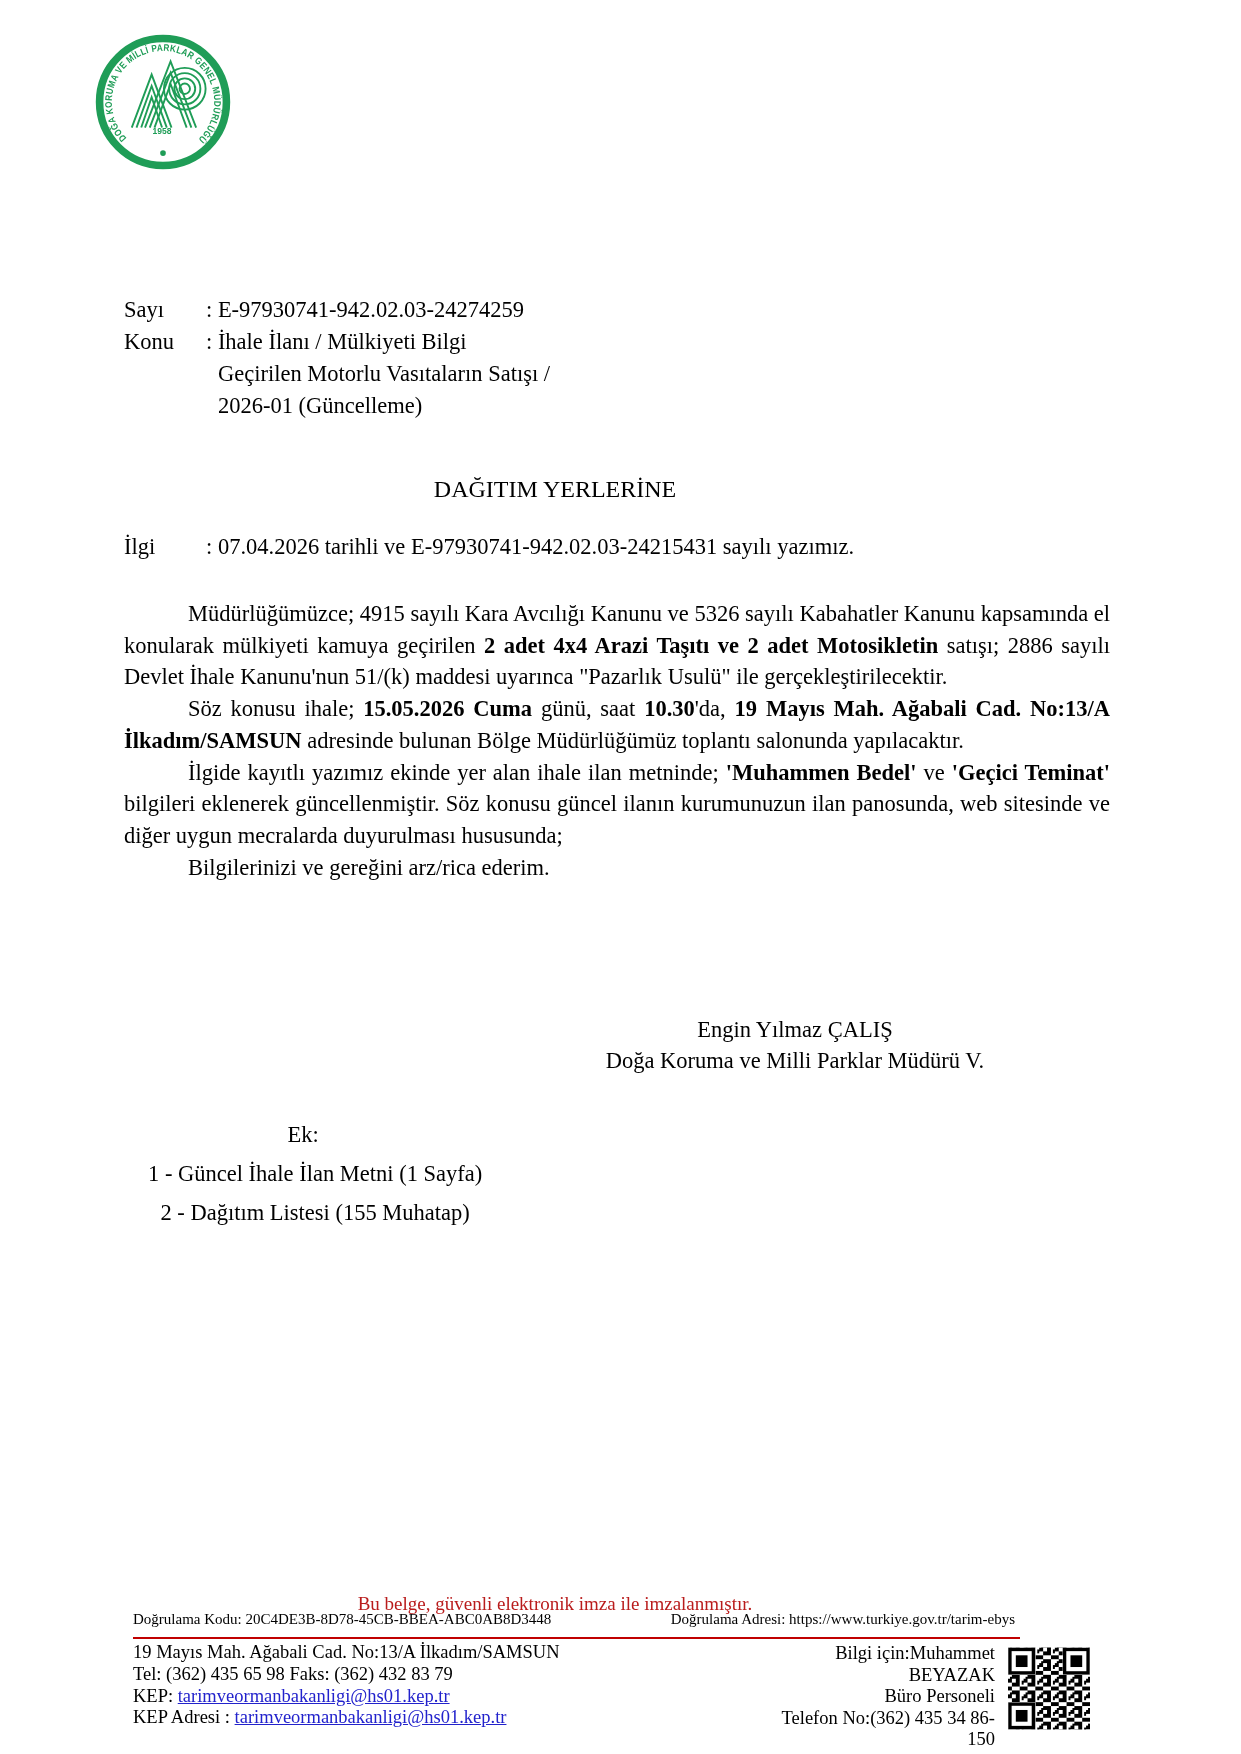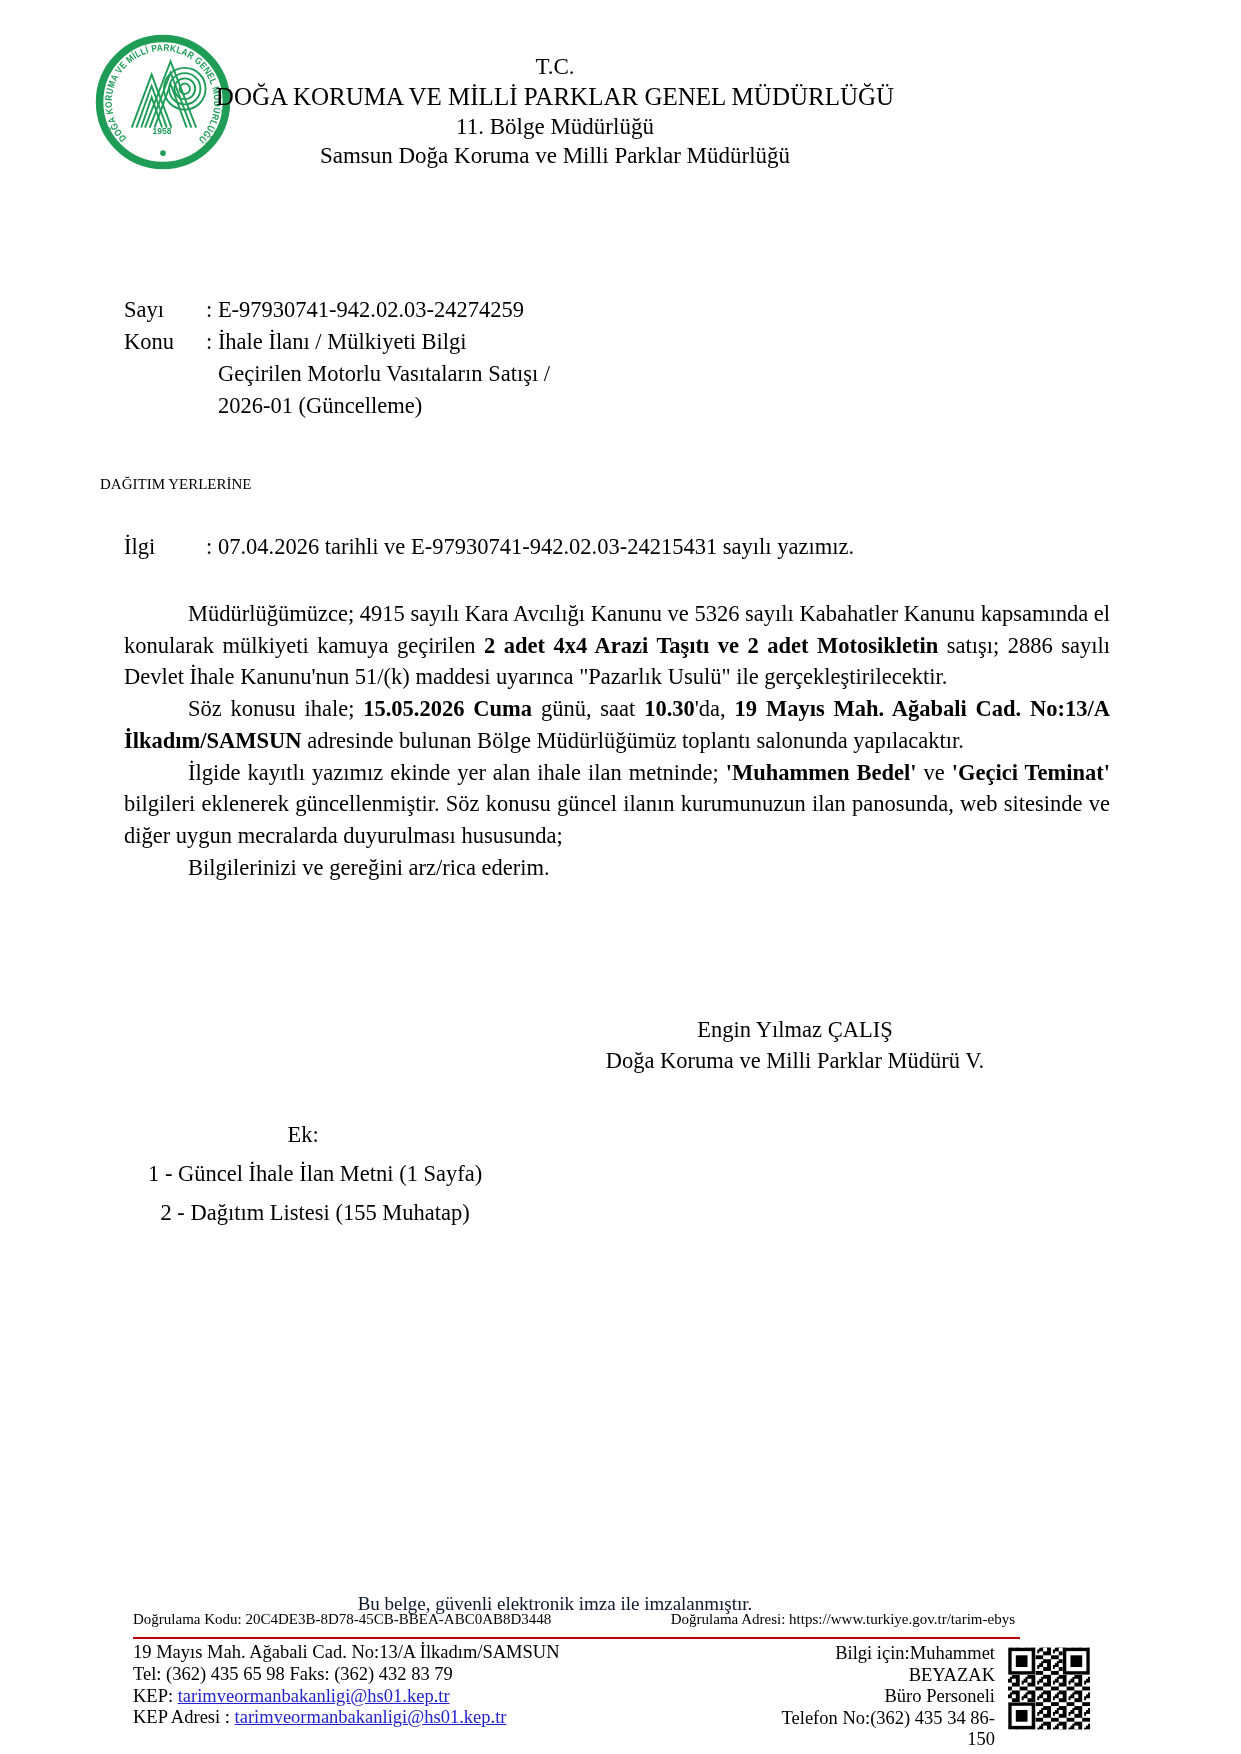--- a/index.html
+++ b/index.html
@@ -17,21 +17,21 @@
   .letterhead { position:absolute; left:100px; top:52px; width:910px; text-align:center; }
   .lh-tc   { font-size:23px; line-height:30px; }
   .lh-main { font-size:25px; line-height:30px; }
   .lh-sub  { font-size:23px; line-height:29px; }
   
   .meta { position:absolute; left:124px; top:294px; font-size:22.5px; line-height:32px; }
   .meta .row { display:flex; }
   .meta .lbl { display:inline-block; width:82px; }
   .meta .cont { padding-left:12px; }
   
-  .recipient { position:absolute; left:100px; top:476px; width:910px; text-align:left; font-size:15px; }
+  .recipient { position:absolute; left:100px; top:476px; width:910px; text-align:center; font-size:24px; }
   
   .ilgi { position:absolute; left:124px; top:534px; width:1000px; font-size:22.5px; display:flex; }
   .ilgi .lbl { display:inline-block; width:82px; }
   
   .body { position:absolute; left:124px; top:598px; width:986px; font-size:22.5px; line-height:31.7px; }
   .body p { margin:0; text-align:justify; text-indent:64px; }
   
   .signature { position:absolute; left:480px; top:1014px; width:630px; text-align:center; font-size:22.5px; line-height:31px; }
   
   .attachments { position:absolute; left:124px; top:1122px; font-size:22.5px;text-align:center; }
@@ -69,26 +69,20 @@
       <path d="M61,102 L83,44 L105,102"></path>
       <path d="M66,102 L83,56 L100,102"></path>
       <circle cx="98" cy="61" r="22"></circle>
       <circle cx="98" cy="61" r="16.5"></circle>
       <circle cx="98" cy="61" r="11"></circle>
       <circle cx="98" cy="61" r="5.5"></circle>
     </g>
     <text x="74" y="109" text-anchor="middle" font-family="Liberation Sans, sans-serif" font-size="9" font-weight="bold" fill="#1f9d57">1958</text>
   </svg>
 
-  <header class="letterhead">
-    <div class="lh-tc">T.C.</div>
-    <div class="lh-main">DOĞA KORUMA VE MİLLİ PARKLAR GENEL MÜDÜRLÜĞÜ</div>
-    <div class="lh-sub">11. Bölge Müdürlüğü</div>
-    <div class="lh-sub">Samsun Doğa Koruma ve Milli Parklar Müdürlüğü</div>
-  </header>
 
   <div class="meta">
     <div class="row">
       <span class="lbl">Sayı</span>
       <span>: E-97930741-942.02.03-24274259</span>
     </div>
     <div class="row">
       <span class="lbl">Konu</span>
       <span class="val">
         <div>: İhale İlanı / Mülkiyeti Bilgi</div>
@@ -116,21 +110,21 @@
     <div>Engin Yılmaz ÇALIŞ</div>
     <div>Doğa Koruma ve Milli Parklar Müdürü V.</div>
   </div>
 
   <div class="attachments">
     <div>Ek:</div>
     <div class="ek-item">1 - Güncel İhale İlan Metni (1 Sayfa)</div>
     <div class="ek-item">2 - Dağıtım Listesi (155 Muhatap)</div>
   </div>
 
-  <div class="esign-notice" style="color:#0f172a;">Bu belge, güvenli elektronik imza ile imzalanmıştır.</div>
+  <div class="esign-notice" style="color:#b91c1c;">Bu belge, güvenli elektronik imza ile imzalanmıştır.</div>
 
   <div class="verify-row">
     <span class="verify-code"><span>Doğrulama Kodu:</span>&nbsp;<span>20C4DE3B-8D78-45CB-BBEA-ABC0AB8D3448</span></span>
     <span class="verify-addr"><span>Doğrulama Adresi:</span>&nbsp;<span>https://www.turkiye.gov.tr/tarim-ebys</span></span>
   </div>
 
   <div class="red-rule" style="background:#c00000;"></div>
 
   <div class="addr-block">
     <div>19 Mayıs Mah. Ağabali Cad. No:13/A İlkadım/SAMSUN</div>

